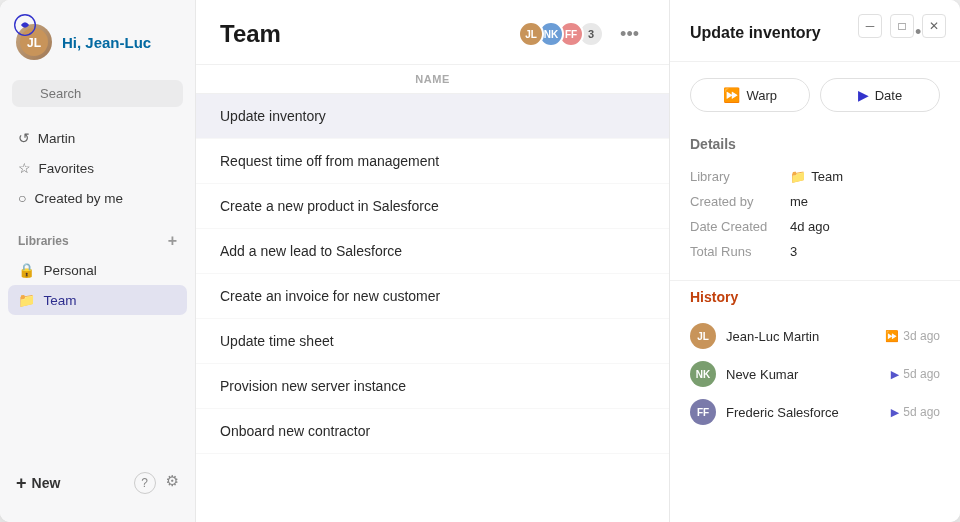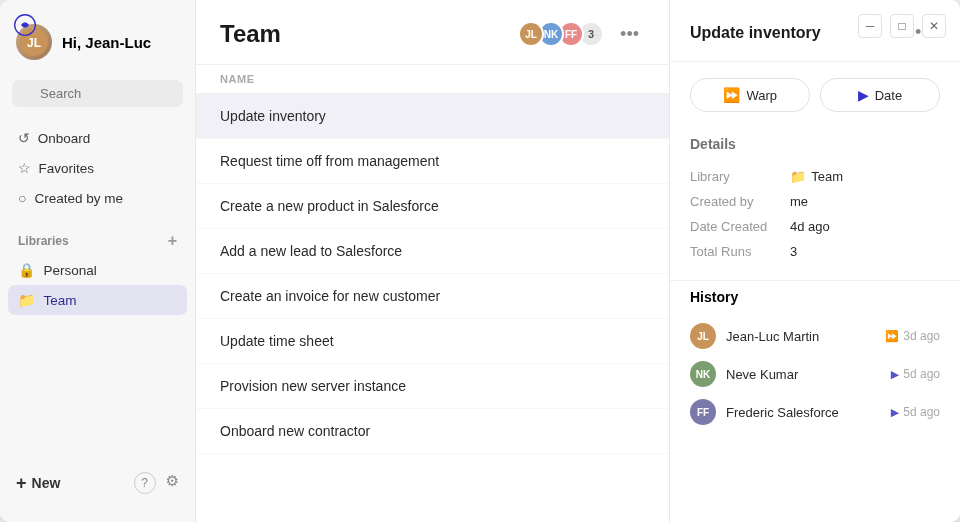--- a/index.html
+++ b/index.html
@@ -48,21 +48,21 @@
       align-items: center;
       justify-content: center;
       font-size: 14px;
       color: white;
       font-weight: 600;
       overflow: hidden;
     }
     .sidebar-user-name {
       font-size: 15px;
       font-weight: 600;
-      color: #000000;
+      color: #0369a1;
     }
     .search-container {
       padding: 4px 12px 12px 12px;
     }
     .search-input {
       width: 100%;
       background: #ebebec;
       border: none;
       border-radius: 7px;
       padding: 6px 10px 6px 28px;
@@ -215,20 +215,21 @@
       border-radius: 4px;
     }
     .table-header {
       padding: 8px 24px;
       font-size: 11px;
       font-weight: 600;
       color: #aaa;
       text-transform: uppercase;
       letter-spacing: 0.05em;
       border-bottom: 1px solid #f0f0f0;
+      text-align: center;
     }
     .playbook-list {
       flex: 1;
       overflow-y: auto;
     }
     .playbook-item {
       padding: 14px 24px;
       font-size: 14px;
       color: #2a2a2a;
       cursor: pointer;
@@ -304,21 +305,21 @@
       align-items: center;
       gap: 5px;
     }
     .history-section {
       padding: 8px 20px 16px 20px;
       border-top: 1px solid #f0f0f0;
     }
     .history-title {
       font-size: 14px;
       font-weight: 600;
-      color: #000000;
+      color: #c2410c;
       margin-bottom: 12px;
     }
     .history-item {
       display: flex;
       align-items: center;
       gap: 10px;
       padding: 6px 0;
       font-size: 13px;
     }
     .history-avatar {
@@ -401,21 +402,21 @@
     <div class="search-container">
       <div class="search-wrapper">
         <span class="search-icon-inner">🔍</span>
         <input class="search-input" type="text" placeholder="Search" style="">
       </div>
     </div>
 
     <div class="nav-section">
       <div class="nav-item">
         <span class="nav-icon">↺</span>
-        <span>Onboard</span>
+        <span>Martin</span>
       </div>
       <div class="nav-item">
         <span class="nav-icon">☆</span>
         <span>Favorites</span>
       </div>
       <div class="nav-item">
         <span class="nav-icon">○</span>
         <span>Created by me</span>
       </div>
     </div>

